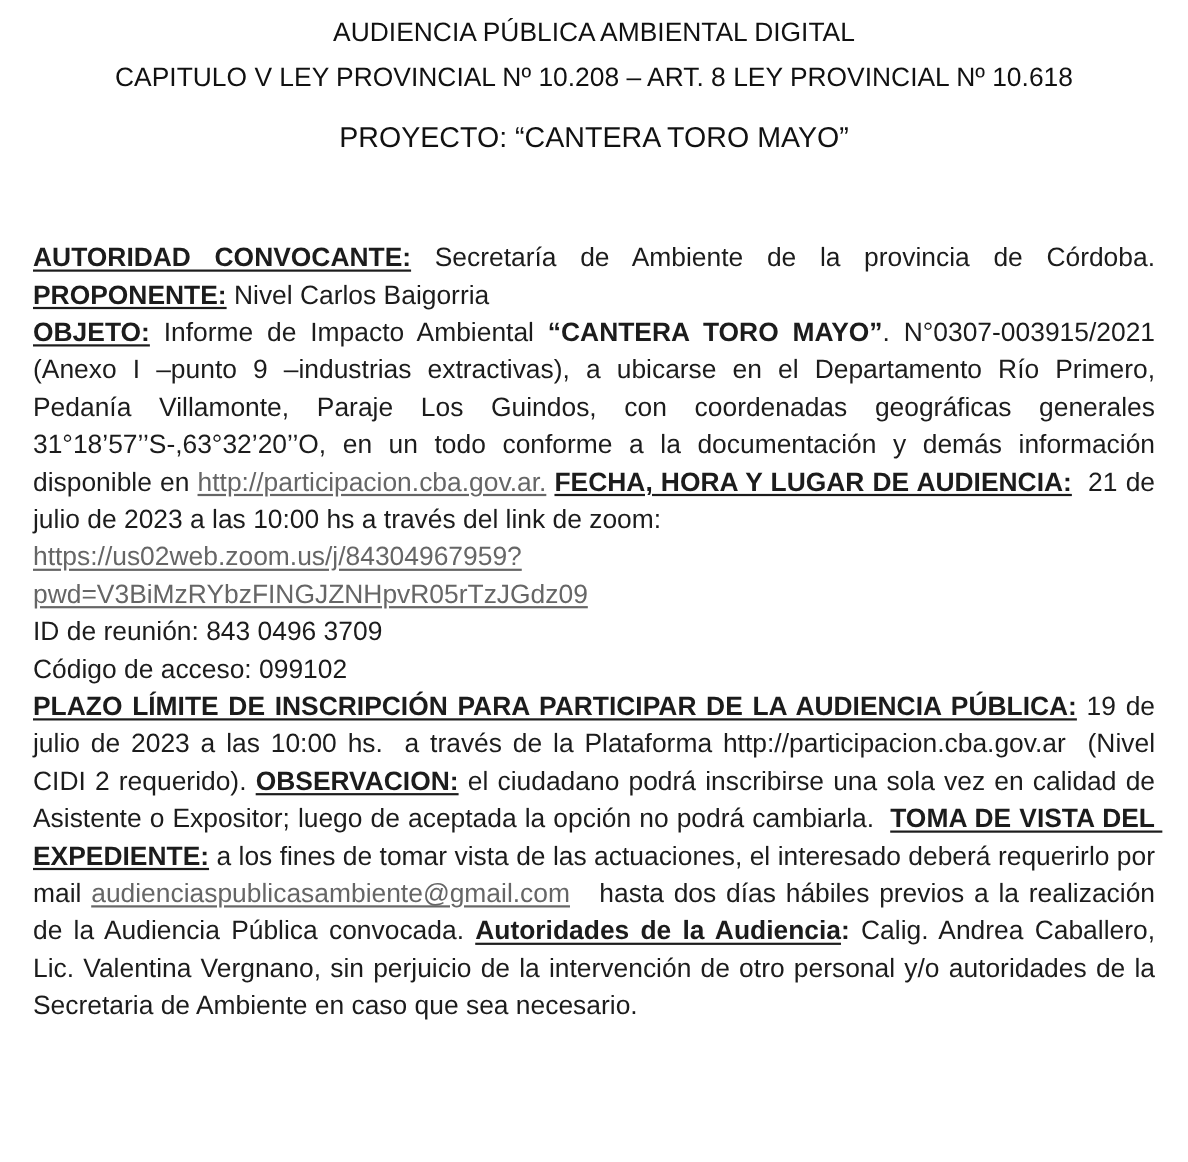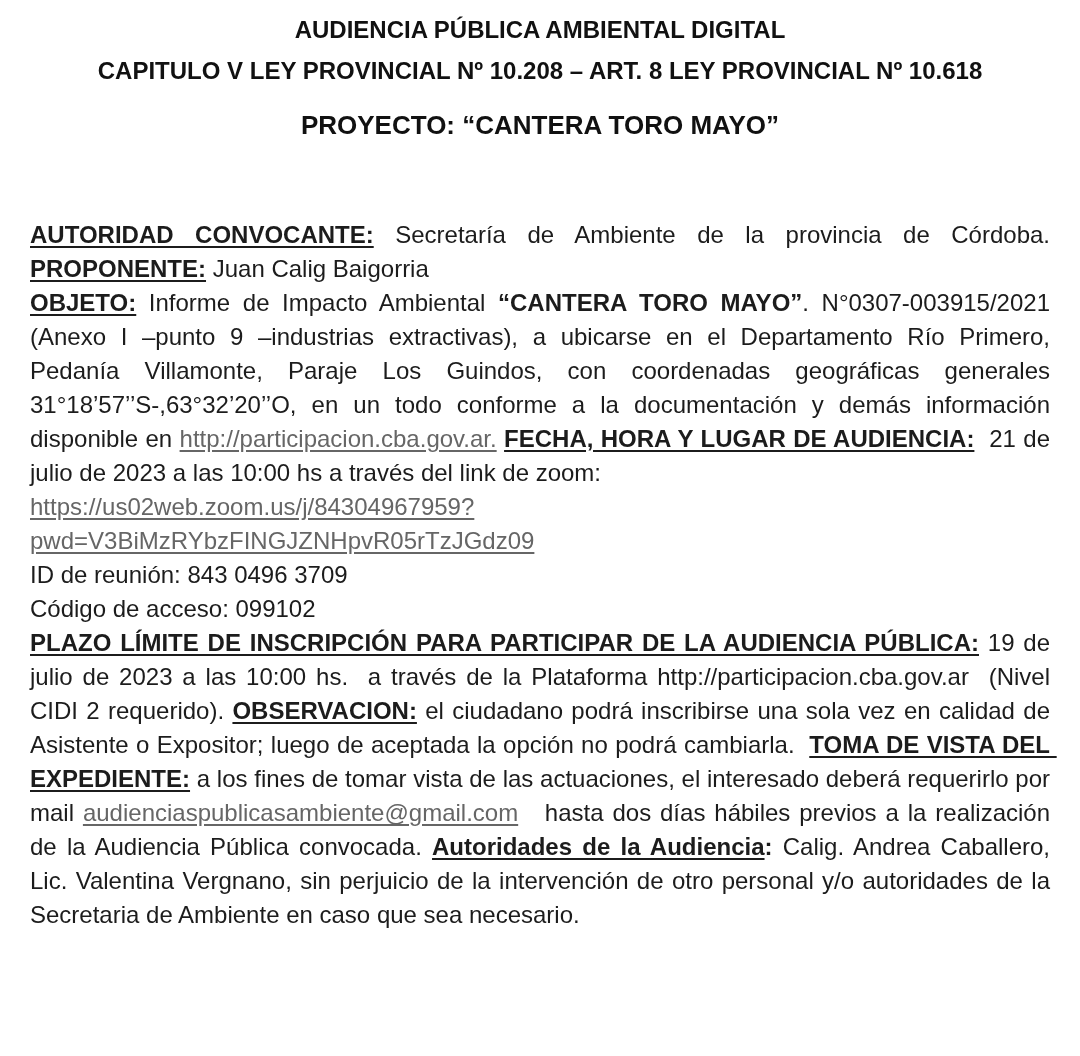--- a/index.html
+++ b/index.html
@@ -12,21 +12,21 @@
     font-family: "Liberation Sans", sans-serif;
     color: #1c1c1c;
     padding: 0 30px;
     overflow: hidden;
   }
   .doc-header {
     padding-top: 12px;
     text-align: center;
   }
   .doc-header .h-line {
-    font-weight: 700;
+    font-weight: 400;
     white-space: nowrap;
     color: #111111;
   }
   .h-line.l1 { font-size: 24px; line-height: 30px; margin-top: 3px; }
   .h-line.l2 { font-size: 24px; line-height: 30px; margin-top: 11px; text-align: center; }
   .h-line.l3 { font-size: 26px; line-height: 26px; margin-top: 26px; }
 
   .doc-body {
     margin-top: 80px;
     font-size: 24px;
@@ -60,20 +60,20 @@
 <body>
 
 <div class="page">
   <div class="doc-header">
     <div class="h-line l1">AUDIENCIA PÚBLICA AMBIENTAL DIGITAL</div>
     <div class="h-line l2">CAPITULO V LEY PROVINCIAL Nº 10.208 – ART. 8 LEY PROVINCIAL Nº 10.618</div>
     <div class="h-line l3">PROYECTO: “CANTERA TORO MAYO”</div>
   </div>
   <div class="doc-body">
       <p class="para justify-all autoridad-convocante-line"><span class="seg-label">AUTORIDAD CONVOCANTE:</span><span class="seg-normal"> Secretaría de Ambiente de la provincia de Córdoba.</span></p>
-      <p class="para left proponente-line"><span class="seg-label">PROPONENTE:</span><span class="seg-normal"> Juan Calig Baigorria</span></p>
+      <p class="para left proponente-line"><span class="seg-label">PROPONENTE:</span><span class="seg-normal"> Nivel Carlos Baigorria</span></p>
       <p class="para justify objeto-fecha-paragraph"><span class="seg-label">OBJETO:</span><span class="seg-normal"> Informe de Impacto Ambiental </span><span class="seg-bold">“CANTERA TORO MAYO”</span><span class="seg-normal">. N°0307-003915/2021 (Anexo I –punto 9 –industrias extractivas), a ubicarse en el Departamento Río Primero, Pedanía Villamonte, Paraje Los Guindos, con coordenadas geográficas generales 31°18’57’’S-,63°32’20’’O, en un todo conforme a la documentación y demás información disponible en </span><span class="seg-link">http://participacion.cba.gov.ar.</span><span class="seg-normal"> </span><span class="seg-label">FECHA, HORA Y LUGAR DE AUDIENCIA:</span><span class="seg-normal">  21 de julio de 2023 a las 10:00 hs a través del link de zoom:</span></p>
       <p class="para left zoom-link"><span class="seg-link">https://us02web.zoom.us/j/84304967959?pwd=V3BiMzRYbzFINGJZNHpvR05rTzJGdz09</span></p>
       <p class="para left meeting-id-line"><span class="seg-normal">ID de reunión: 843 0496 3709</span></p>
       <p class="para left access-code-line"><span class="seg-normal">Código de acceso: 099102</span></p>
       <p class="para justify plazo-observacion-toma-autoridades-paragraph"><span class="seg-label">PLAZO LÍMITE DE INSCRIPCIÓN PARA PARTICIPAR DE LA AUDIENCIA PÚBLICA:</span><span class="seg-normal"> 19 de julio de 2023 a las 10:00 hs.  a través de la Plataforma http://participacion.cba.gov.ar  (Nivel CIDI 2 requerido). </span><span class="seg-label">OBSERVACION:</span><span class="seg-normal"> el ciudadano podrá inscribirse una sola vez en calidad de Asistente o Expositor; luego de aceptada la opción no podrá cambiarla.  </span><span class="seg-label">TOMA DE VISTA DEL EXPEDIENTE:</span><span class="seg-normal"> a los fines de tomar vista de las actuaciones, el interesado deberá requerirlo por mail </span><span class="seg-link">audienciaspublicasambiente@gmail.com</span><span class="seg-normal">   hasta dos días hábiles previos a la realización de la Audiencia Pública convocada. </span><span class="seg-label">Autoridades de la Audiencia</span><span class="seg-bold">:</span><span class="seg-normal"> Calig. Andrea Caballero, Lic. Valentina Vergnano, sin perjuicio de la intervención de otro personal y/o autoridades de la Secretaria de Ambiente en caso que sea necesario.</span></p>
     </div>
 </div>
 
 </body></html>

